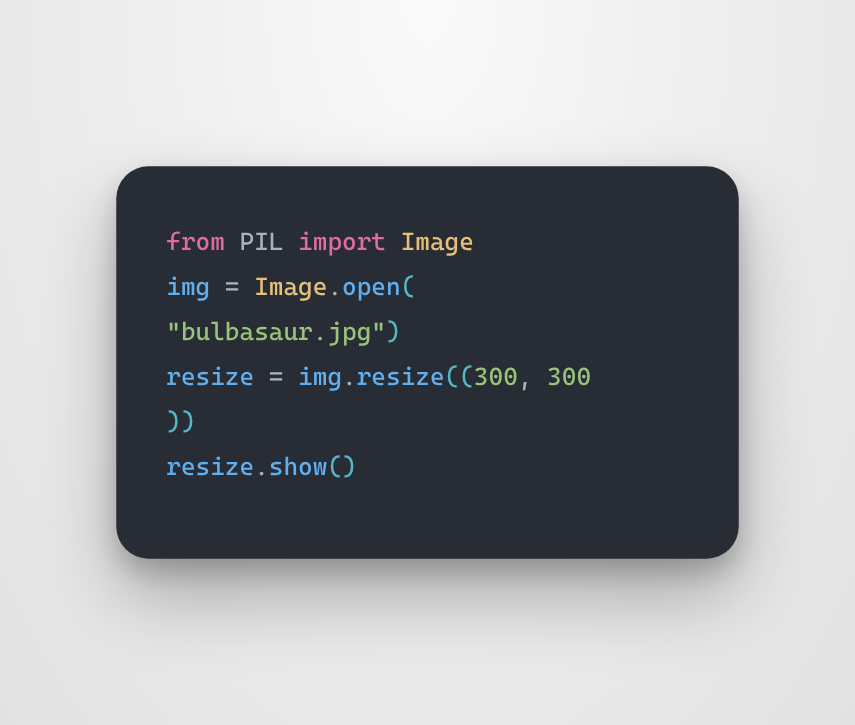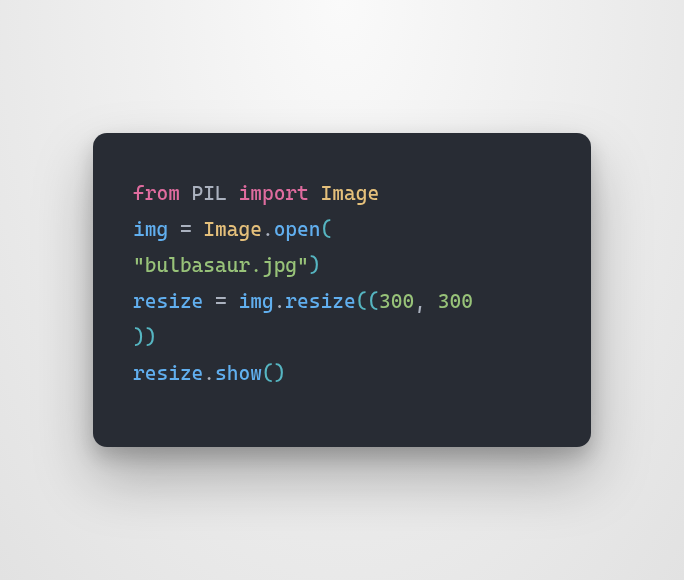--- a/index.html
+++ b/index.html
@@ -14,21 +14,21 @@
       background: radial-gradient(ellipse at center top, #fafafa 0%, #f0f0f0 40%, #e2e2e2 100%);
       display: flex;
       align-items: center;
       justify-content: center;
       font-family: ui-monospace, "SF Mono", "Cascadia Code", "Menlo", "Monaco", "Consolas", monospace;
     }
     
     .code-card {
       width: 498px;
       background: #282c34;
-      border-radius: 14px;
+      border-radius: 26px;
       padding: 42px 40px 56px 40px;
       box-shadow: 0 30px 60px rgba(0,0,0,0.28), 0 10px 20px rgba(0,0,0,0.18);
     }
     
     .code-block {
       font-size: 20px;
       line-height: 1.8;
       white-space: pre-wrap;
       word-break: break-word;
       color: #abb2bf;

